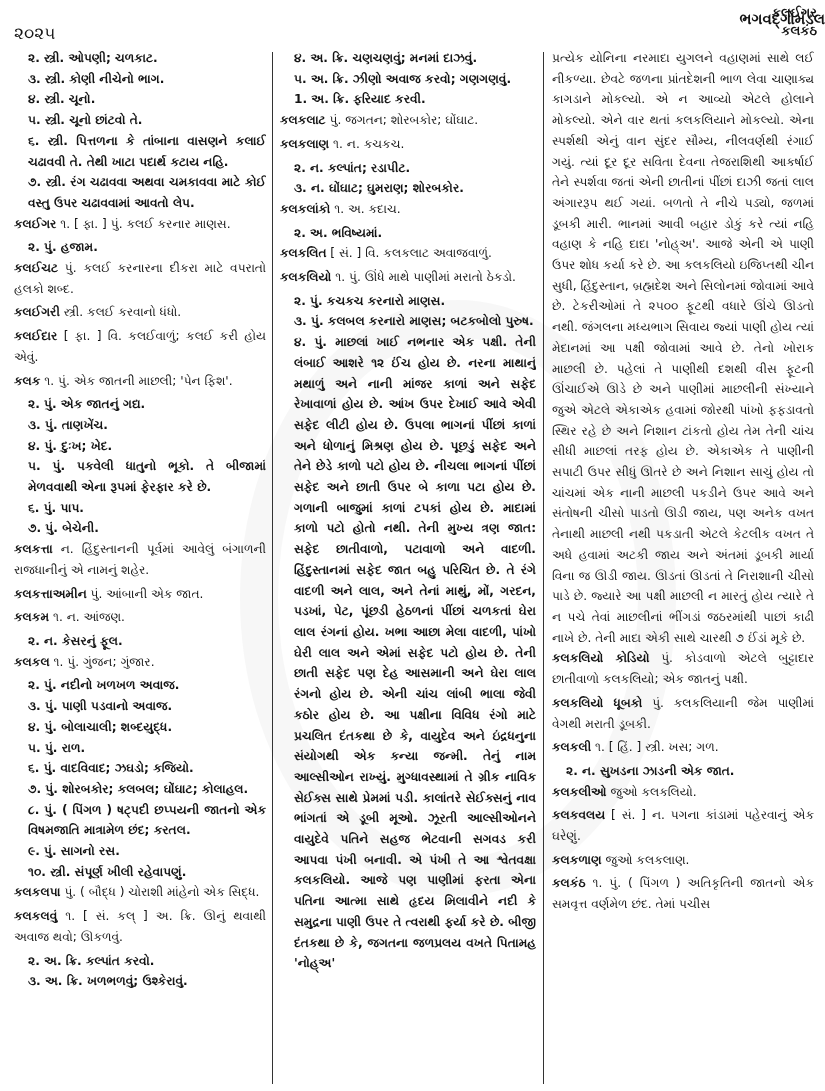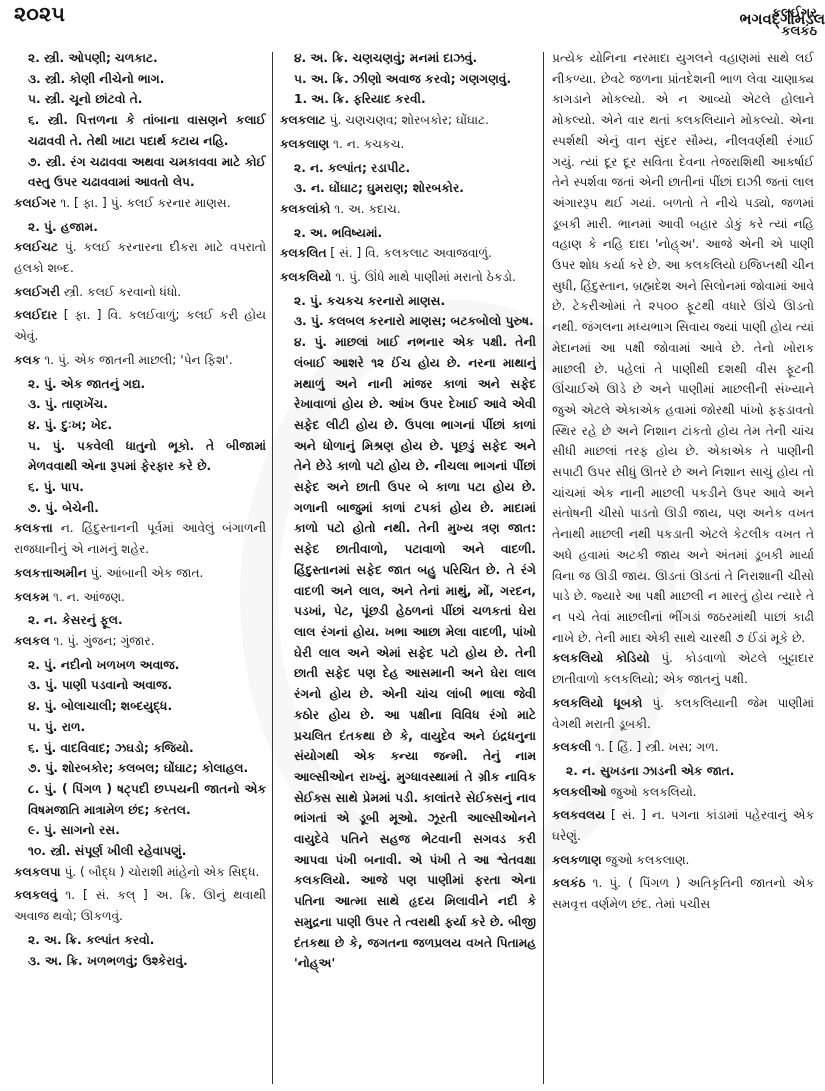--- a/index.html
+++ b/index.html
@@ -7,21 +7,21 @@
     width: 825px; height: 1091px; overflow: hidden;
     background: #ffffff; color: #141414;
     font-family: "DejaVu Sans", sans-serif;
     position: relative;
   }
   .watermark {
     position: absolute; left: 240px; top: 300px; width: 360px; height: 520px;
     border-radius: 50%; border: 38px solid #f1f1f1; opacity: .55; pointer-events: none;
   }
   .header { position: absolute; left: 0; top: 0; width: 825px; height: 48px; }
-  .pg-num { position: absolute; left: 14px; top: 2px; font-size: 21px; font-weight: bold; }
+  .pg-num { position: absolute; left: 14px; top: 23px; font-size: 17px; font-weight: normal; }
   .pg-title { position: absolute; left: 0; width: 825px; top: 10px; text-align: right; font-size: 15px; font-weight: bold; }
   .guide { position: absolute; right: 8px; top: 4px; text-align: right; font-size: 13px; font-weight: bold; line-height: 18px; }
   .cols { position: absolute; top: 48px; left: 0; width: 825px; height: 1040px; }
   .col { position: absolute; top: 0; height: 1040px; overflow: hidden; font-size: 12.2px; line-height: 20.7px; }
   .c1 { left: 14px; width: 252px; }
   .c2 { left: 280px; width: 256px; }
   .c3 { left: 552px; width: 262px; }
   .rule { position: absolute; top: 4px; width: 1px; background: #333; height: 1032px; }
   .r1 { left: 272px; } .r2 { left: 543px; }
   .entry { margin: 0 0 3px 0; text-align: justify; }
@@ -42,20 +42,21 @@
     <div>કલકંઠ</div>
   </div>
 </div>
 
 <div class="cols">
   <div class="rule r1"></div>
   <div class="rule r2"></div>
   <div class="col c1">
       <div class="sense">૨. સ્ત્રી. ઓપણી; ચળકાટ.</div>
       <div class="sense">૩. સ્ત્રી. કોણી નીચેનો ભાગ.</div>
+      <div class="sense">૪. સ્ત્રી. ચૂનો.</div>
       <div class="sense">૫. સ્ત્રી. ચૂનો છાંટવો તે.</div>
       <div class="sense">૬. સ્ત્રી. પિત્તળના કે તાંબાના વાસણને કલાઈ ચઢાવવી તે. તેથી ખાટા પદાર્થ કટાય નહિ.</div>
       <div class="sense">૭. સ્ત્રી. રંગ ચઢાવવા અથવા ચમકાવવા માટે કોઈ વસ્તુ ઉપર ચઢાવવામાં આવતો લેપ.</div>
       <div class="entry"><span class="hw">કલઈગર</span><span> ૧. [ ફા. ] પું. કલઈ કરનાર માણસ.</span></div>
       <div class="sense">૨. પું. હજામ.</div>
       <div class="entry"><span class="hw">કલઈચટ</span><span> પું. કલઈ કરનારના દીકરા માટે વપરાતો હલકો શબ્દ.</span></div>
       <div class="entry"><span class="hw">કલઈગરી</span><span> સ્ત્રી. કલઈ કરવાનો ધંધો.</span></div>
       <div class="entry"><span class="hw">કલઈદાર</span><span> [ ફા. ] વિ. કલઈવાળું; કલઈ કરી હોય એવું.</span></div>
       <div class="entry"><span class="hw">કલક</span><span> ૧. પું. એક જાતની માછલી; 'પેન ફિશ'.</span></div>
       <div class="sense">૨. પું. એક જાતનું ગદ્ય.</div>
@@ -80,21 +81,21 @@
       <div class="sense">૧૦. સ્ત્રી. સંપૂર્ણ ખીલી રહેવાપણું.</div>
       <div class="entry"><span class="hw">કલકલપા</span><span> પું. ( બૌદ્ધ ) ચોરાશી માંહેનો એક સિદ્ધ.</span></div>
       <div class="entry"><span class="hw">કલકલવું</span><span> ૧. [ સં. કલ્ ] અ. ક્રિ. ઊનું થવાથી અવાજ થવો; ઊકળવું.</span></div>
       <div class="sense">૨. અ. ક્રિ. કલ્પાંત કરવો.</div>
       <div class="sense">૩. અ. ક્રિ. ખળભળવું; ઉશ્કેરાવું.</div>
     </div>
   <div class="col c2">
       <div class="sense">૪. અ. ક્રિ. ચણચણવું; મનમાં દાઝવું.</div>
       <div class="sense">૫. અ. ક્રિ. ઝીણો અવાજ કરવો; ગણગણવું.</div>
       <div class="sense">1. અ. ક્રિ. ફરિયાદ કરવી.</div>
-      <div class="entry"><span class="hw">કલકલાટ</span><span> પું. ચણચણવ; શોરબકોર; ઘોંઘાટ.</span></div>
+      <div class="entry"><span class="hw">કલકલાટ</span><span> પું. જગતન; શોરબકોર; ઘોંઘાટ.</span></div>
       <div class="entry"><span class="hw">કલકલાણ</span><span> ૧. ન. કચકચ.</span></div>
       <div class="sense">૨. ન. કલ્પાંત; રડાપીટ.</div>
       <div class="sense">૩. ન. ઘોંઘાટ; ઘુમરાણ; શોરબકોર.</div>
       <div class="entry"><span class="hw">કલકલાંકો</span><span> ૧. અ. કદાચ.</span></div>
       <div class="sense">૨. અ. ભવિષ્યમાં.</div>
       <div class="entry"><span class="hw">કલકલિત</span><span> [ સં. ] વિ. કલકલાટ અવાજવાળું.</span></div>
       <div class="entry"><span class="hw">કલકલિયો</span><span> ૧. પું. ઊંધે માથે પાણીમાં મરાતો ઠેકડો.</span></div>
       <div class="sense">૨. પું. કચકચ કરનારો માણસ.</div>
       <div class="sense">૩. પું. કલબલ કરનારો માણસ; બટકબોલો પુરુષ.</div>
       <div class="sense">૪. પું. માછલાં ખાઈ નભનાર એક પક્ષી. તેની લંબાઈ આશરે ૧૨ ઈંચ હોય છે. નરના માથાનું મથાળું અને નાની માંજર કાળાં અને સફેદ રેખાવાળાં હોય છે. આંખ ઉપર દેખાઈ આવે એવી સફેદ લીટી હોય છે. ઉપલા ભાગનાં પીંછાં કાળાં અને ધોળાનું મિશ્રણ હોય છે. પૂછડું સફેદ અને તેને છેડે કાળો પટો હોય છે. નીચલા ભાગનાં પીંછાં સફેદ અને છાતી ઉપર બે કાળા પટા હોય છે. ગળાની બાજુમાં કાળાં ટપકાં હોય છે. માદામાં કાળો પટો હોતો નથી. તેની મુખ્ય ત્રણ જાત: સફેદ છાતીવાળો, પટાવાળો અને વાદળી. હિંદુસ્તાનમાં સફેદ જાત બહુ પરિચિત છે. તે રંગે વાદળી અને લાલ, અને તેનાં માથું, મોં, ગરદન, પડખાં, પેટ, પૂંછડી હેઠળનાં પીંછાં ચળકતાં ઘેરા લાલ રંગનાં હોય. ખભા આછા મેલા વાદળી, પાંખો ઘેરી લાલ અને એમાં સફેદ પટો હોય છે. તેની છાતી સફેદ પણ દેહ આસમાની અને ઘેરા લાલ રંગનો હોય છે. એની ચાંચ લાંબી ભાલા જેવી કઠોર હોય છે. આ પક્ષીના વિવિધ રંગો માટે પ્રચલિત દંતકથા છે કે, વાયુદેવ અને ઇંદ્રધનુના સંયોગથી એક કન્યા જન્મી. તેનું નામ આલ્સીઓન રાખ્યું. મુગ્ધાવસ્થામાં તે ગ્રીક નાવિક સેઈક્સ સાથે પ્રેમમાં પડી. કાલાંતરે સેઈક્સનું નાવ ભાંગતાં એ ડૂબી મૂઓ. ઝૂરતી આલ્સીઓનને વાયુદેવે પતિને સહજ ભેટવાની સગવડ કરી આપવા પંખી બનાવી. એ પંખી તે આ શ્વેતવક્ષા કલકલિયો. આજે પણ પાણીમાં ફરતા એના પતિના આત્મા સાથે હૃદય મિલાવીને નદી કે સમુદ્રના પાણી ઉપર તે ત્વરાથી ફર્યા કરે છે. બીજી દંતકથા છે કે, જગતના જળપ્રલય વખતે પિતામહ 'નોહ્અ'</div>

